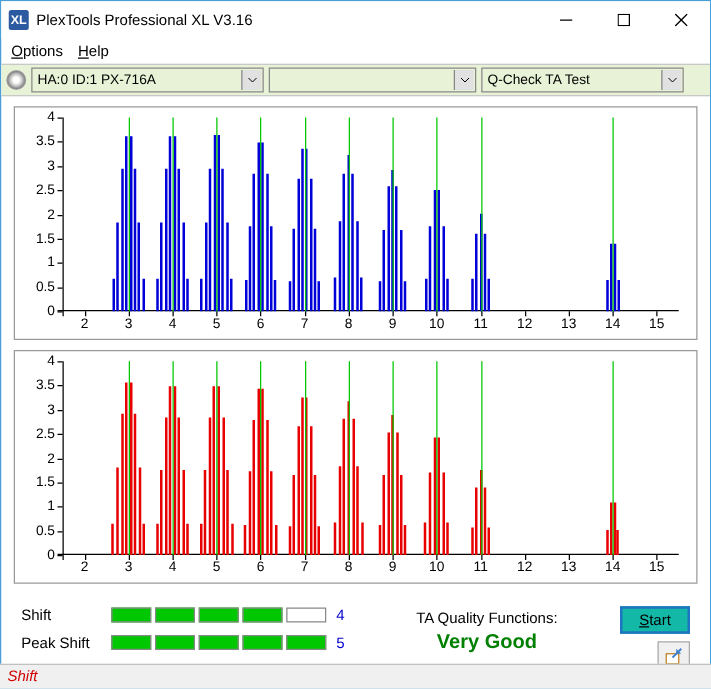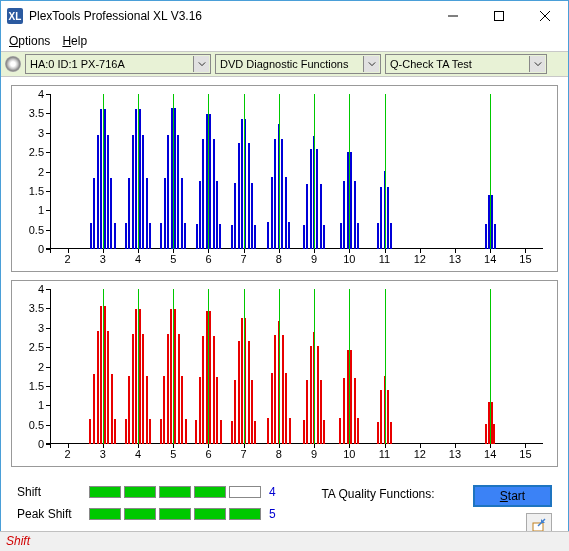--- a/index.html
+++ b/index.html
@@ -39,21 +39,21 @@
 .metricrow { display:flex; align-items:center; gap:8px; }
 .metricrow .mlabel { width:64px; color:#000; }
 .metricrow .segs { display:flex; gap:3px; }
 .metricrow .seg { width:32px; height:12px; border:1px solid #888; }
 .metricrow .seg.fill { background:#00c800; }
 .metricrow .mval { font-size:12px; color:#0000d0; width:14px; }
 .quality { flex:1; display:flex; flex-direction:column; align-items:center; gap:4px; padding-top:2px; }
 .quality .qlabel { font-size:12px; color:#000; }
 .quality .qval { font-size:16px; font-weight:bold; color:#008000; }
 .sidebtns { display:flex; flex-direction:column; gap:6px; align-items:flex-end; }
-.startbtn { width:79px; height:22px; border:2px solid #1e74c0; background:#3b82f6; font-size:12px; cursor:pointer; text-align:center; line-height:18px; }
+.startbtn { width:56px; height:22px; border:2px solid #1e74c0; background:#14b8a6; font-size:12px; cursor:pointer; text-align:center; line-height:18px; }
 .iconbtn { width:26px; height:24px; border:1px solid #aaa; background:#f0f0f0; display:flex; align-items:center; justify-content:center; cursor:pointer; }
 .statusbar { position:absolute; bottom:0; left:0; right:0; height:20px; border-top:1px solid #c0c0c0; background:#f0f0f0; font-size:12px; padding:2px 6px; }
 .statusbar .stext { color:#d00000; font-style:italic; }
 </style>
 </head>
 <body>
 
 <div class="titlebar">
   <div class="appicon">XL</div>
   <div class="title">PlexTools Professional XL V3.16</div>
@@ -86,21 +86,20 @@
   <div class="discicon"></div>
   <div class="combo combo1">
     <span>HA:0 ID:1  PX-716A</span>
     <div class="cdbtn">
         <svg viewBox="0 0 10 10">
           <path d="M1 3 L5 7 L9 3" fill="none" stroke="#000" stroke-width="1"></path>
         </svg>
       </div>
   </div>
   <div class="combo combo2">
-    <span>DVD Diagnostic Functions</span>
     <div class="cdbtn">
         <svg viewBox="0 0 10 10">
           <path d="M1 3 L5 7 L9 3" fill="none" stroke="#000" stroke-width="1"></path>
         </svg>
       </div>
   </div>
   <div class="combo combo3">
     <span>Q-Check TA Test</span>
     <div class="cdbtn">
         <svg viewBox="0 0 10 10">
@@ -447,20 +446,21 @@
           <span class="seg fill"></span>
           <span class="seg fill"></span>
           <span class="seg fill"></span>
           <span class="seg fill"></span>
         </span>
       <span class="mval">5</span>
     </div>
   </div>
   <div class="quality">
     <div class="qlabel">TA Quality Functions:</div>
+    <div class="qval">Very Good</div>
   </div>
   <div class="sidebtns">
     <div class="startbtn"><u>S</u><span>tart</span></div>
     <div class="iconbtn">
       <svg width="16" height="16" viewBox="0 0 16 16">
           <rect x="2" y="6" width="10" height="8" fill="#fff" stroke="#c08020" stroke-width="1"></rect>
           <path d="M10 2 L14 6 L10 6 Z" fill="#4080d0"></path>
           <line x1="7" y1="9" x2="14" y2="2" stroke="#4080d0" stroke-width="1.5"></line>
         </svg>
     </div>

